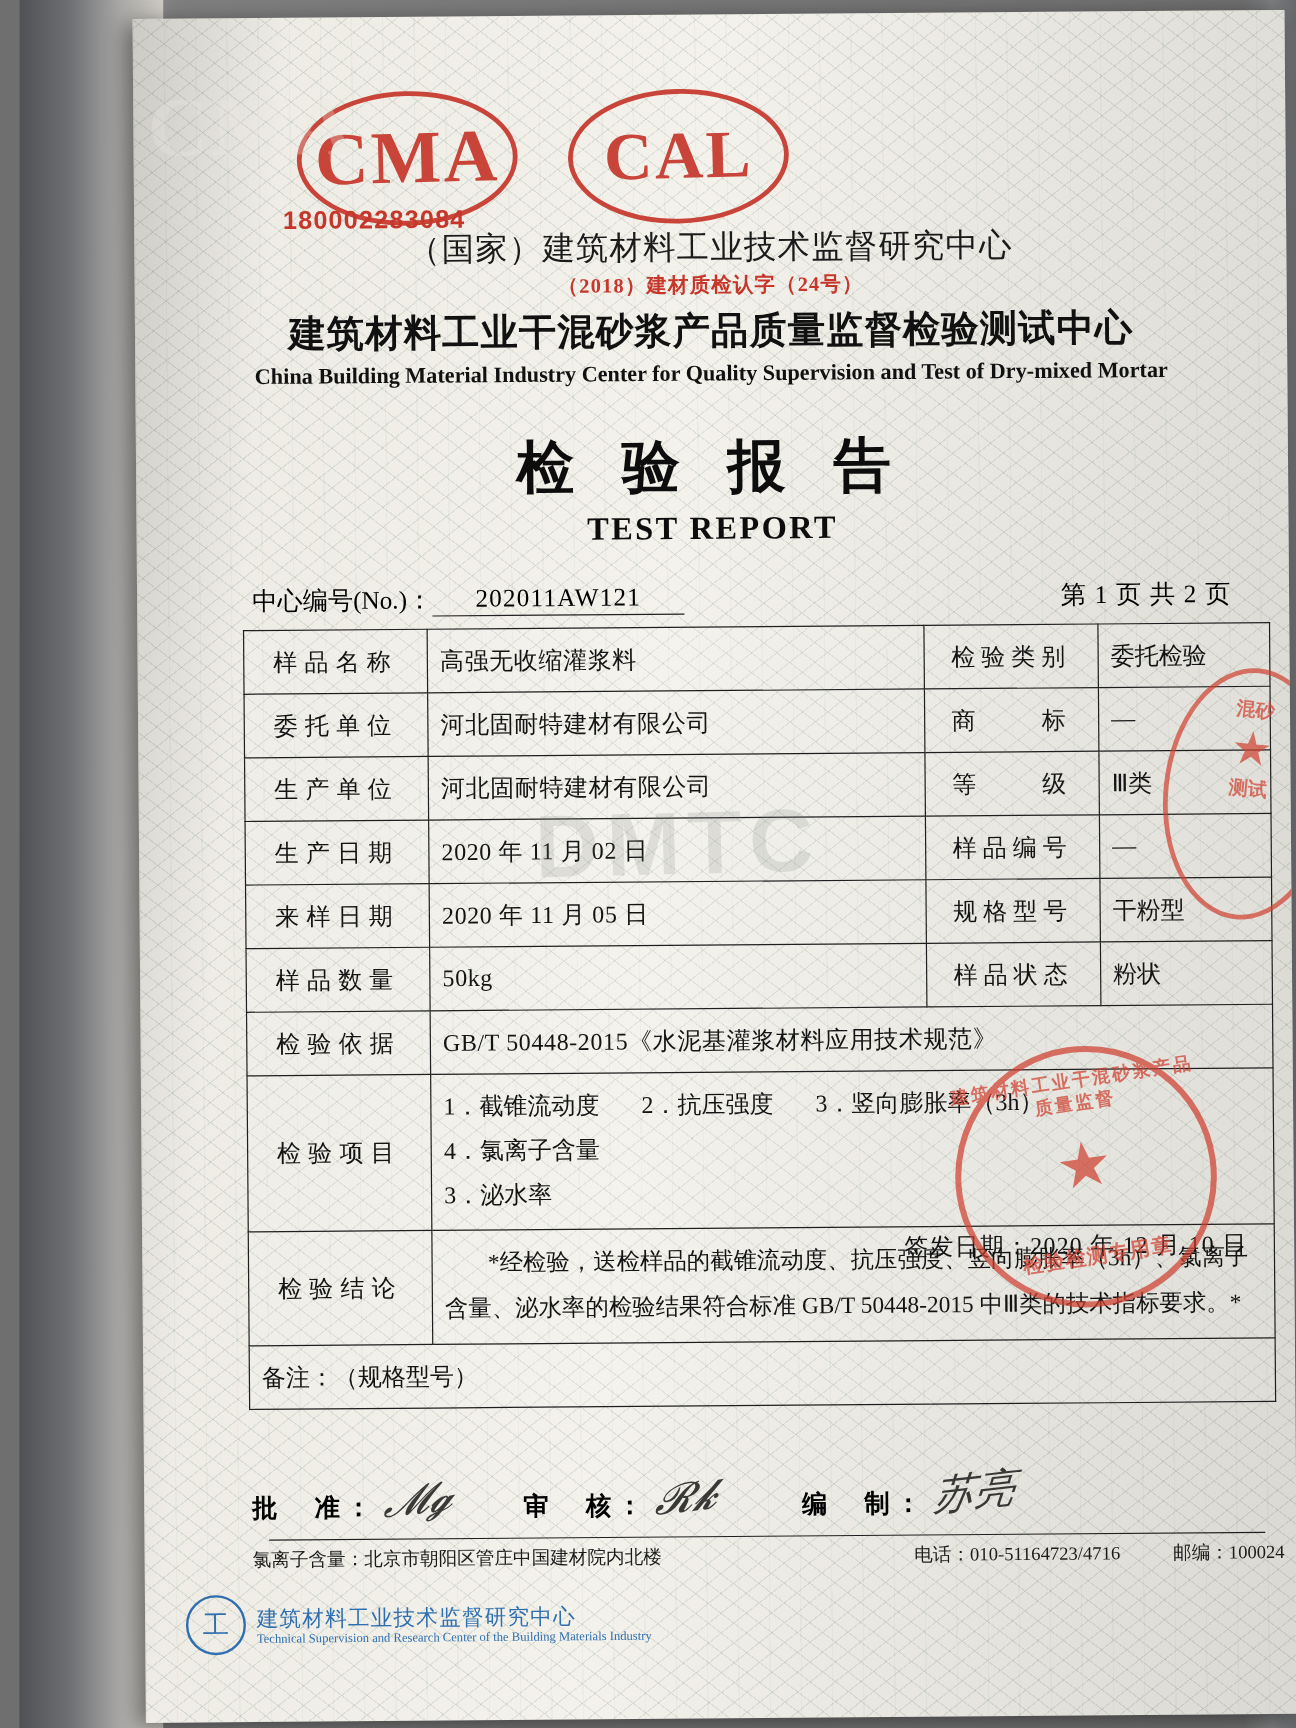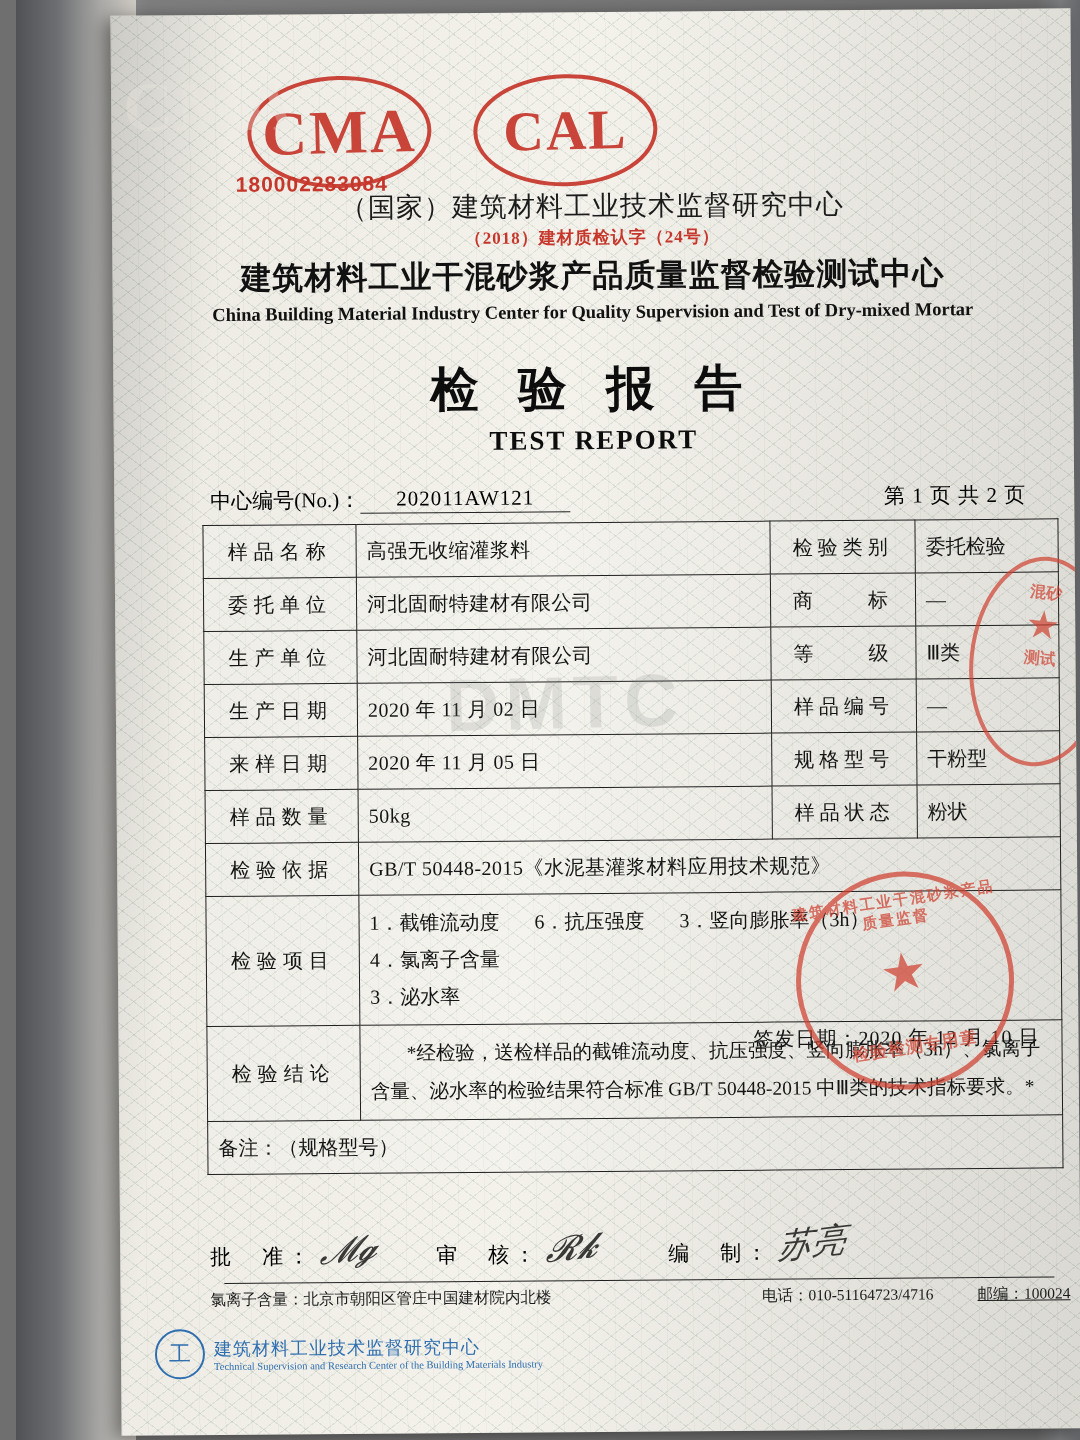--- a/index.html
+++ b/index.html
@@ -340,21 +340,21 @@
   .sign-row {
     display: flex;
     align-items: flex-end;
     margin: 26px 0 0 64px;
     width: 860px;
     font-size: 21px;
     position: relative;
     height: 70px;
   }
   .sign-item { display: flex; align-items: flex-end; }
-  .sign-label { letter-spacing: 5px; }
+  .sign-label { letter-spacing: 5px; font-weight: bold; }
   .sign-mark {
     font-family: "DejaVu Sans", sans-serif;
     font-size: 34px;
     font-style: italic;
     color: #1a1a1a;
     transform: rotate(-6deg) skewX(-12deg);
     margin-left: 6px;
     opacity: .85;
   }
   .sign-item.approve { margin-right: 58px; }
@@ -366,21 +366,21 @@
     border-top: 1.5px solid #1f1f1f;
   }
   .contact-row {
     width: 860px;
     margin: 6px 0 0 64px;
     font-size: 15.5px;
     display: flex;
     color: #1b1b1b;
   }
   .contact-row .tel { margin-left: auto; }
-  .contact-row .zip { margin-left: 44px; text-decoration: underline; }
+  .contact-row .zip { margin-left: 44px; }
 
   .footer-org {
     display: flex;
     align-items: center;
     margin: 18px 0 0 8px;
   }
   .footer-logo {
     width: 46px; height: 46px;
     border: 2px solid #2f6fb0;
     border-radius: 50%;
@@ -475,21 +475,21 @@
           <td class="val2">粉状</td>
         </tr>
         <tr>
           <td class="lab">检验依据</td>
           <td class="val" colspan="3">GB/T 50448-2015《水泥基灌浆材料应用技术规范》</td>
         </tr>
         <tr>
           <td class="lab">检验项目</td>
           <td class="items-cell" colspan="3">
             <span class="it">1．截锥流动度</span>
-            <span class="it">6．抗压强度</span>
+            <span class="it">2．抗压强度</span>
             <span class="it">3．竖向膨胀率（3h）</span>
             <span class="it">4．氯离子含量</span>
             <br>
             <span class="it">3．泌水率</span>
           </td>
         </tr>
         <tr>
           <td class="lab">检验结论</td>
           <td class="conclusion-cell" colspan="3">
             <div class="conclusion-text">*经检验，送检样品的截锥流动度、抗压强度、竖向膨胀率（3h）、氯离子含量、泌水率的检验结果符合标准 GB/T 50448-2015 中Ⅲ类的技术指标要求。*</div>

